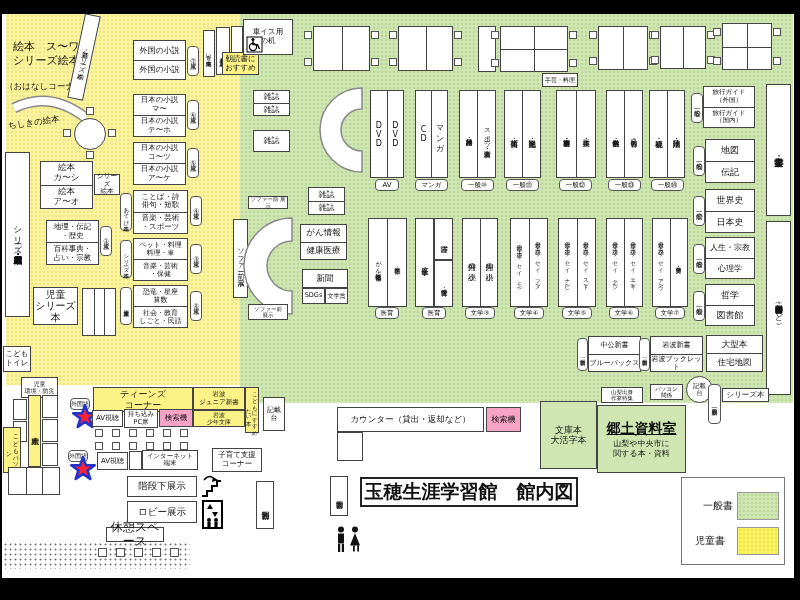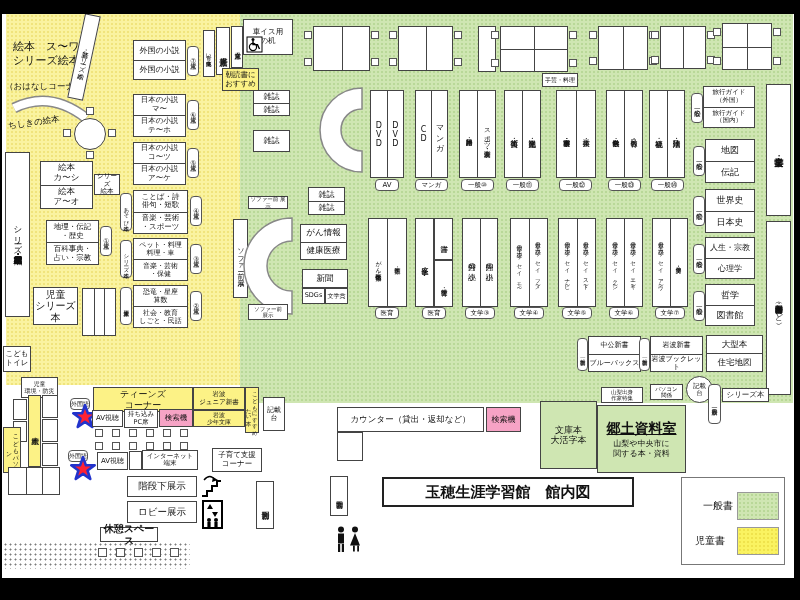--- a/index.html
+++ b/index.html
@@ -97,35 +97,35 @@
       <div class="it tag vert" style="left: 120px; top: 240px; width: 12px; height: 38px; font-size: 5.5px;">シリーズ絵本</div>
       <div class="it tag vert" style="left: 190px; top: 244px; width: 12px; height: 30px; font-size: 6.5px;">児童③</div>
       <div class="it bx stackbx" style="left: 133px; top: 285px; width: 55px; height: 43px; font-size: 7px;"><div class="sc">恐竜・星座
 算数</div><div class="sc">社会・教育
 しごと・民話</div></div>
       <div class="it tag vert" style="left: 120px; top: 287px; width: 12px; height: 38px; font-size: 5.5px;">児童大型本</div>
       <div class="it tag vert" style="left: 190px; top: 291px; width: 12px; height: 30px; font-size: 6.5px;">児童②</div>
       <div class="it bx vert" style="left: 203px; top: 30px; width: 12px; height: 47px; font-size: 5.5px;">青い鳥文庫・他</div>
       <div class="it bx vert" style="left: 216px; top: 27px; width: 14px; height: 48px; font-size: 8.5px;">児童新書</div>
       <div class="it bx vert" style="left: 231px; top: 26px; width: 12px; height: 42px; font-size: 6.5px;">児童文庫</div>
-      <div class="it bx fy" style="left: 222px; top: 68px; width: 37px; height: 23px; font-size: 7.5px;">朝読書に
+      <div class="it bx fy" style="left: 222px; top: 52px; width: 37px; height: 23px; font-size: 7.5px;">朝読書に
 おすすめ</div>
       <div class="it bx" style="left: 3px; top: 346px; width: 28px; height: 26px; font-size: 7.5px;">こども
 トイレ</div>
       <div class="it bx" style="left: 21px; top: 377px; width: 37px; height: 21px; font-size: 6px;">児童
 環境・防災</div>
       <div class="it bx vert fy" style="left: 28px; top: 395px; width: 13px; height: 72px; font-size: 7.5px;">大型絵本</div>
       <div class="it bx" style="left: 13px; top: 399px; width: 14px; height: 21px;"></div>
       <div class="it bx" style="left: 13px; top: 421px; width: 14px; height: 21px;"></div>
       <div class="it bx" style="left: 42px; top: 395px; width: 16px; height: 23px;"></div>
       <div class="it bx" style="left: 42px; top: 419px; width: 16px; height: 23px;"></div>
       <div class="it bx" style="left: 42px; top: 443px; width: 16px; height: 23px;"></div>
       <div class="it bx vert fy" style="left: 3px; top: 427px; width: 18px; height: 46px; font-size: 6px;">こどもパソコン</div>
       <div class="it bx" style="left: 8px; top: 467px; width: 52px; height: 28px;"><div style="position: absolute; top: 0px; bottom: 0px; border-left: 1px solid rgb(68, 68, 68); left: 33.3333%;"></div><div style="position: absolute; top: 0px; bottom: 0px; border-left: 1px solid rgb(68, 68, 68); left: 66.6667%;"></div></div>
-      <div class="it bx" style="left: 100px; top: 527px; width: 58px; height: 15px; font-size: 10px; font-weight: bold;">休憩スペース</div>
+      <div class="it bx" style="left: 106px; top: 527px; width: 58px; height: 15px; font-size: 12px;">休憩スペース</div>
       <div class="it dotted" style="left: 3px; top: 542px; width: 187px; height: 27px;"></div>
       <div class="ch" style="left: 98px; top: 548px; width: 9px; height: 9px;"></div>
       <div class="ch" style="left: 116px; top: 548px; width: 9px; height: 9px;"></div>
       <div class="ch" style="left: 134px; top: 548px; width: 9px; height: 9px;"></div>
       <div class="ch" style="left: 152px; top: 548px; width: 9px; height: 9px;"></div>
       <div class="ch" style="left: 170px; top: 548px; width: 9px; height: 9px;"></div>
       <div class="it bx" style="left: 127px; top: 476px; width: 70px; height: 21px; font-size: 9.5px;">階段下展示</div>
       <div class="it " style="left: 200px; top: 472px; width: 22px; height: 26px; border: none;">
         <svg width="22" height="26" viewBox="0 0 22 26">
           <path d="M2 24 h5 v-5 h5 v-5 h5 v-5 h4" fill="none" stroke="#000" stroke-width="2"></path>
@@ -363,21 +363,21 @@
       <div class="it bx" style="left: 722px; top: 388px; width: 47px; height: 14px; font-size: 7.5px;">シリーズ本</div>
       <div class="it bx fg" style="left: 597px; top: 405px; width: 89px; height: 68px; font-size: 8px; flex-direction: column;"><div class="kyodo-title">郷土資料室</div><div style="white-space: pre-line;">山梨や中央市に
 関する本・資料</div></div>
       <div class="it bx fg" style="left: 540px; top: 401px; width: 57px; height: 68px; font-size: 9px;">文庫本
 大活字本</div>
       <div class="it bx" style="left: 337px; top: 407px; width: 147px; height: 25px; font-size: 8.5px;">カウンター（貸出・返却など）</div>
       <div class="it bx" style="left: 337px; top: 432px; width: 26px; height: 29px;"></div>
       <div class="it bx fp" style="left: 486px; top: 407px; width: 35px; height: 25px; font-size: 8px;">検索機</div>
     </div>
 
-  <div id="title-box" class="abs" style="left:382px;top:477px;width:252px;height:30px;font-size:15px">
+  <div id="title-box" class="abs" style="left:360px;top:477px;width:218px;height:30px;font-size:19px">
     <span>玉穂生涯学習館　館内図</span>
   </div>
 
   <div id="legend-box" class="abs" style="left:681px;top:477px;width:104px;height:88px">
     <span class="leg-label" style="left:21px;top:21px">一般書</span>
     <div class="leg-swatch sw-g" style="left:55px;top:14px;width:40px;height:26px"></div>
     <span class="leg-label" style="left:13px;top:56px">児童書</span>
     <div class="leg-swatch sw-y" style="left:55px;top:49px;width:40px;height:26px"></div>
   </div>
 

